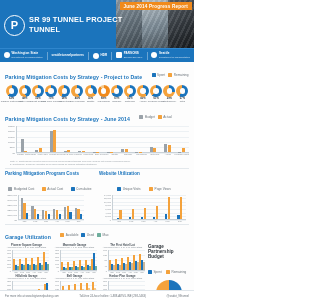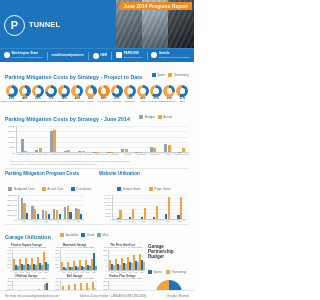--- a/index.html
+++ b/index.html
@@ -115,20 +115,21 @@
       <div class="ph ph3">
           <div class="ph-inner"></div>
         </div>
     </div>
     <div class="badge">June 2014 Progress Report</div>
     <div class="hdr-left">
       <div class="plogo">
           <span>P</span>
         </div>
       <div class="hdr-title">
+        <div>SR 99 TUNNEL PROJECT</div>
         <div>TUNNEL</div>
       </div>
     </div>
   </div>
 
   <div class="logobar">
     <div class="lb">
       <div class="lb-mark"></div>
       <div class="lb-txt">
         <div class="lb-name">Washington State</div>

